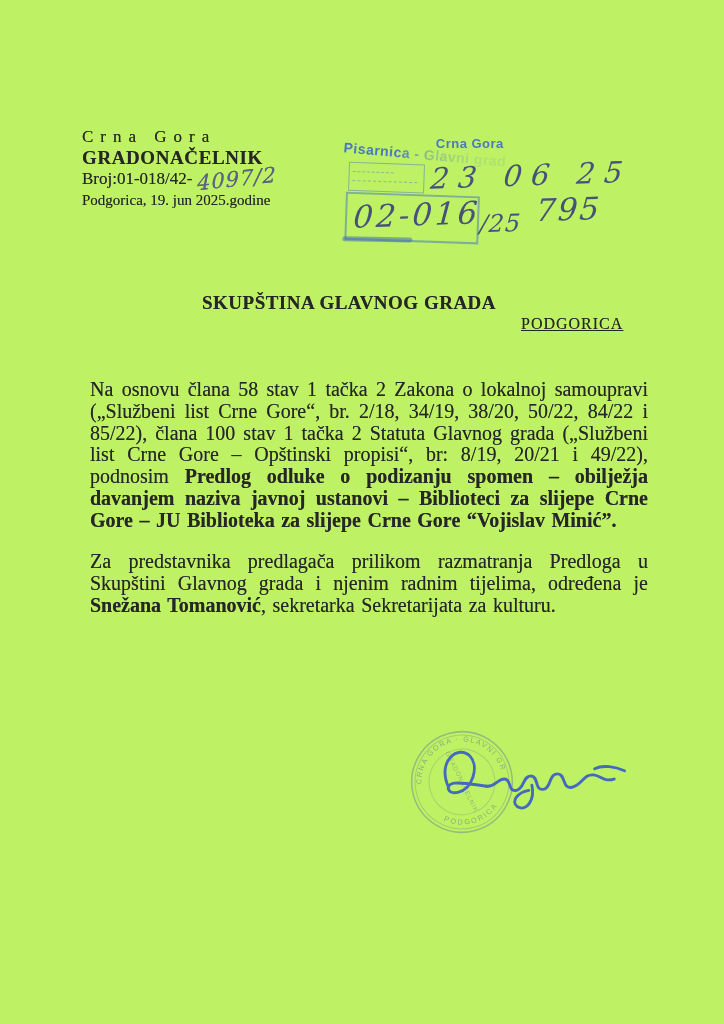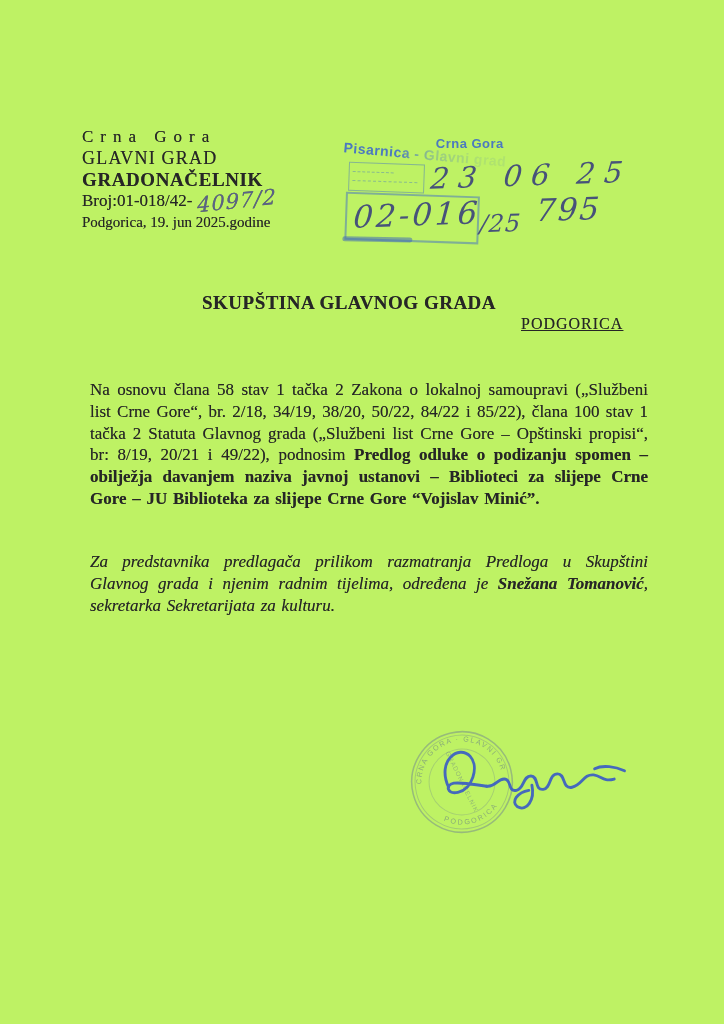--- a/index.html
+++ b/index.html
@@ -74,41 +74,40 @@
     transform:translateX(-13px);
   }
   .doc-city{
     position:absolute;left:521px;top:315px;font-size:16px;letter-spacing:1px;
     text-decoration:underline;
   }
 
   
   .para{
     position:absolute;left:90px;width:558px;margin:0;
-    font-size:17px;line-height:21.8px;text-align:justify;word-spacing:1.5px;
+    font-size:20px;line-height:21.8px;text-align:justify;word-spacing:1.5px;
   }
   .para1{top:379px;}
-  .para2{top:551px;font-style:italic;}
+  .para2{top:551px;}
 
   
   .sig-block{position:absolute;left:430px;top:716px;width:212px;text-align:center;}
   .sig-role{font-size:18px;font-weight:bold;letter-spacing:.4px;}
   .sig-name{font-size:17px;margin-top:2px;}
   .seal{position:absolute;left:404px;top:724px;width:116px;height:116px;
         transform:rotate(-14deg);opacity:.9;}
   .signature-svg{position:absolute;left:432px;top:742px;width:206px;height:72px;}
 </style>
 </head>
 <body>
 
 <div class="page">
 
   <div class="letterhead scan-text">
     <div class="lh-country">Crna Gora</div>
-    <div class="lh-org">GLAVNI GRAD</div>
     <div class="lh-office">GRADONAČELNIK</div>
     <div class="lh-number">
       <span>Broj:01-018/42-</span><span class="hw hw-number">4097/2</span>
     </div>
     <div class="lh-date">Podgorica, 19. jun 2025.godine</div>
   </div>
 
   <div class="stamp">
     <div class="stamp-country">Crna Gora</div>
     <div class="stamp-office">Pisarnica - Glavni grad</div>

